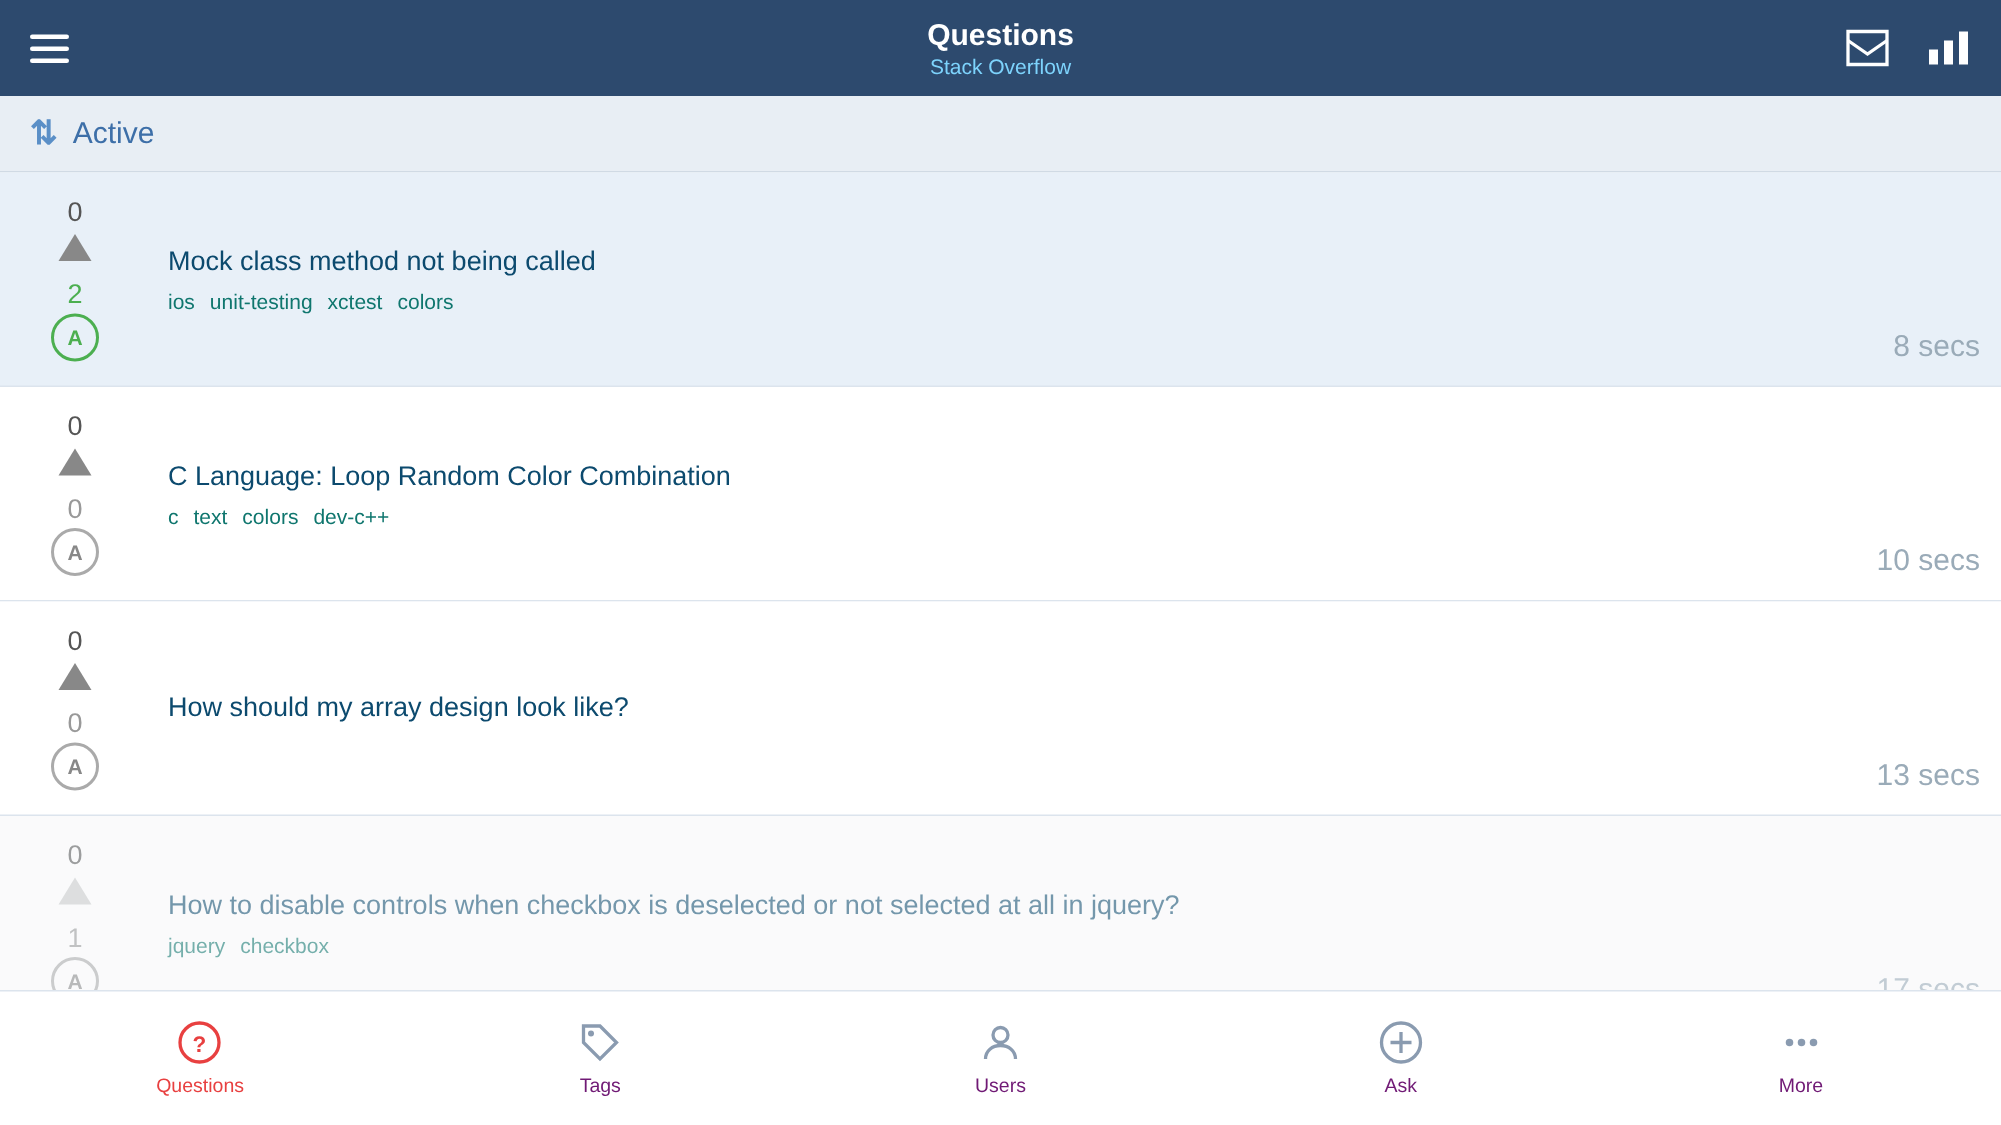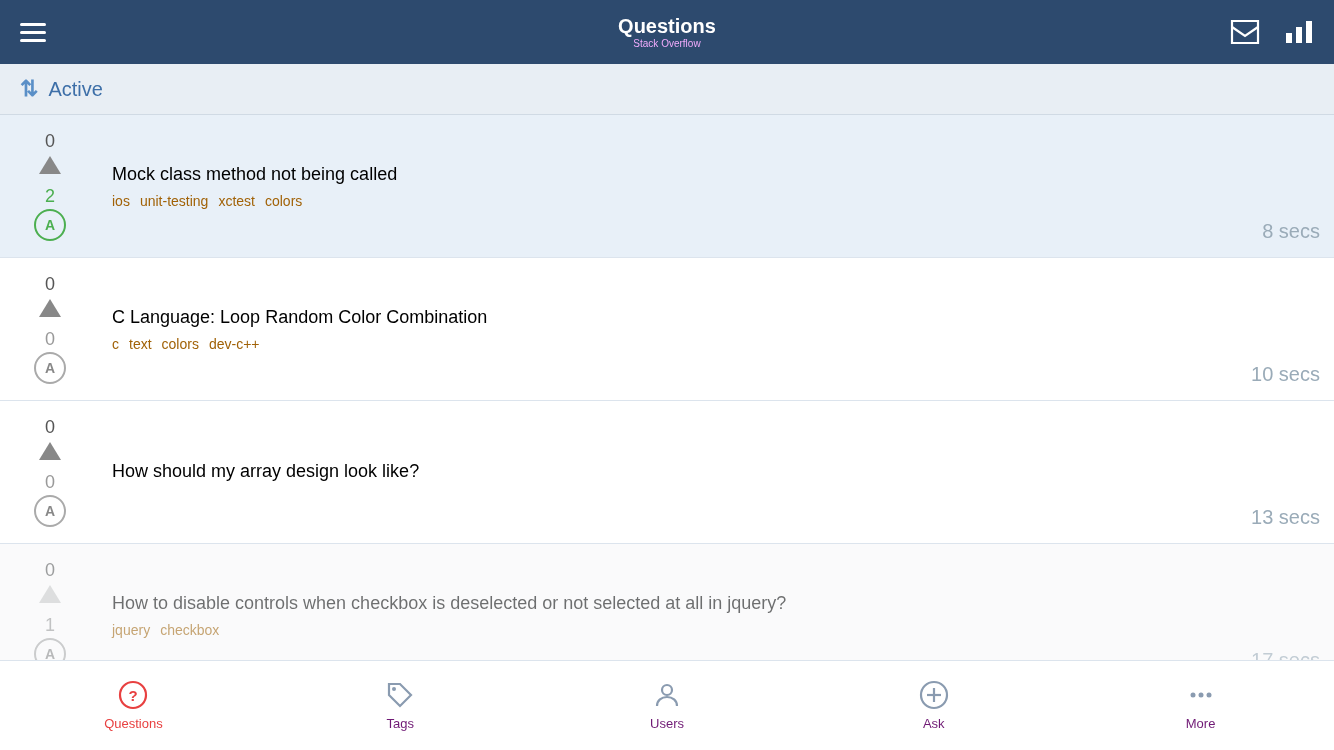--- a/index.html
+++ b/index.html
@@ -19,22 +19,22 @@
       display: flex;
       flex-direction: column;
       align-items: center;
     }
     .header-title {
       color: white;
       font-size: 20px;
       font-weight: 600;
     }
     .header-subtitle {
-      color: #f0abfc;
-      font-size: 10px;
+      color: #7dd3fc;
+      font-size: 14px;
     }
     .header-left {
       position: absolute;
       left: 20px;
       display: flex;
       align-items: center;
     }
     .header-right {
       position: absolute;
       right: 20px;
@@ -136,34 +136,34 @@
 
     .question-content {
       flex: 1;
       padding: 14px 12px;
       display: flex;
       flex-direction: column;
       justify-content: center;
       gap: 6px;
     }
     .question-title {
-      color: #000000;
+      color: #0c4a6e;
       font-size: 18px;
       font-weight: 400;
       line-height: 1.3;
       cursor: pointer;
     }
     .question-tags {
       display: flex;
       gap: 10px;
       align-items: center;
       flex-wrap: wrap;
     }
     .tag {
-      color: #a16207;
+      color: #0f766e;
       font-size: 14px;
     }
     .question-time {
       color: #9aabb8;
       font-size: 20px;
       white-space: nowrap;
       padding: 14px 14px 14px 0;
       display: flex;
       align-items: flex-end;
     }

